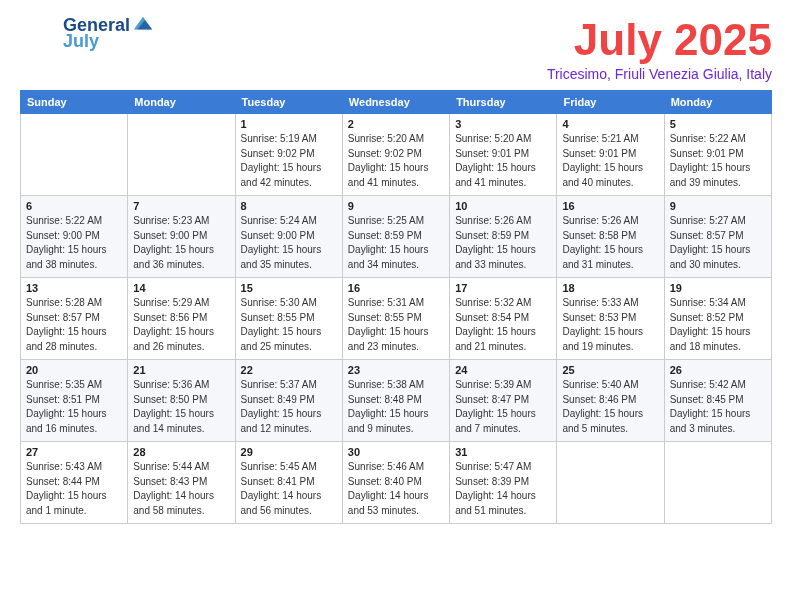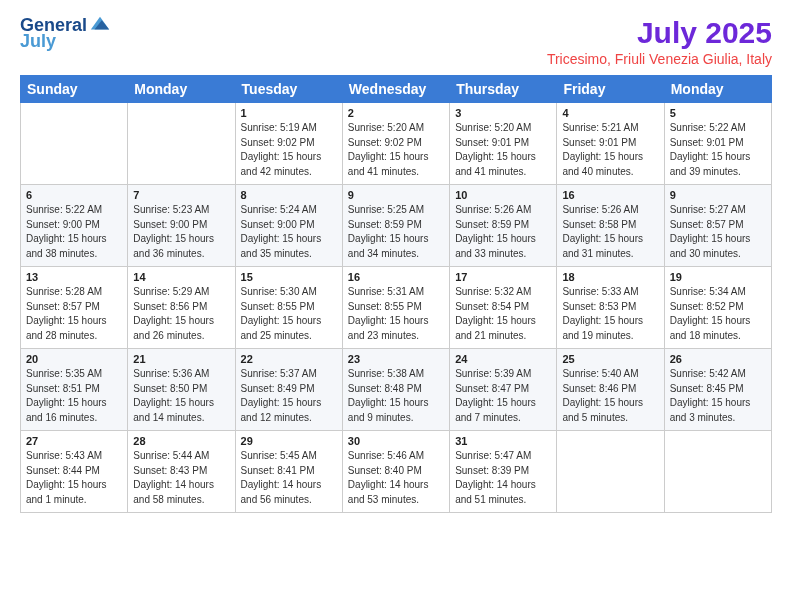--- a/index.html
+++ b/index.html
@@ -19,57 +19,58 @@
     .header {
       display: flex;
       align-items: flex-start;
       justify-content: space-between;
       margin-bottom: 8px;
     }
     .logo {
       display: flex;
       align-items: flex-start;
       gap: 2px;
+      margin-left: 43px;
     }
     .logo-text {
       font-size: 18px;
       font-weight: bold;
       color: #1a4a8a;
       line-height: 1.1;
     }
     .logo-icon {
       width: 22px;
       height: 22px;
     }
     .title-block {
       text-align: right;
     }
     .month-title {
-      font-size: 30px;
-      font-weight: bold;
-      color: #6d28d9;
+      font-size: 44px;
+      font-weight: bold;
+      color: #ef4444;
       line-height: 1.1;
     }
     .subtitle {
       font-size: 14px;
-      color: #ef4444;
+      color: #6d28d9;
       margin-top: 2px;
     }
     .calendar {
       width: 100%;
       border-collapse: collapse;
       border: 1px solid #ccc;
       font-size: 9.5px;
     }
     .calendar th {
       background: #3a7bd5;
       color: #fff;
       text-align: left;
       padding: 5px 6px;
-      font-size: 14px;
+      font-size: 11px;
       font-weight: bold;
       border: 1px solid #3a7bd5;
     }
     .calendar td {
       border: 1px solid #ccc;
       vertical-align: top;
       padding: 4px 5px;
       height: 82px;
       width: 107px;
       background: #fff;

